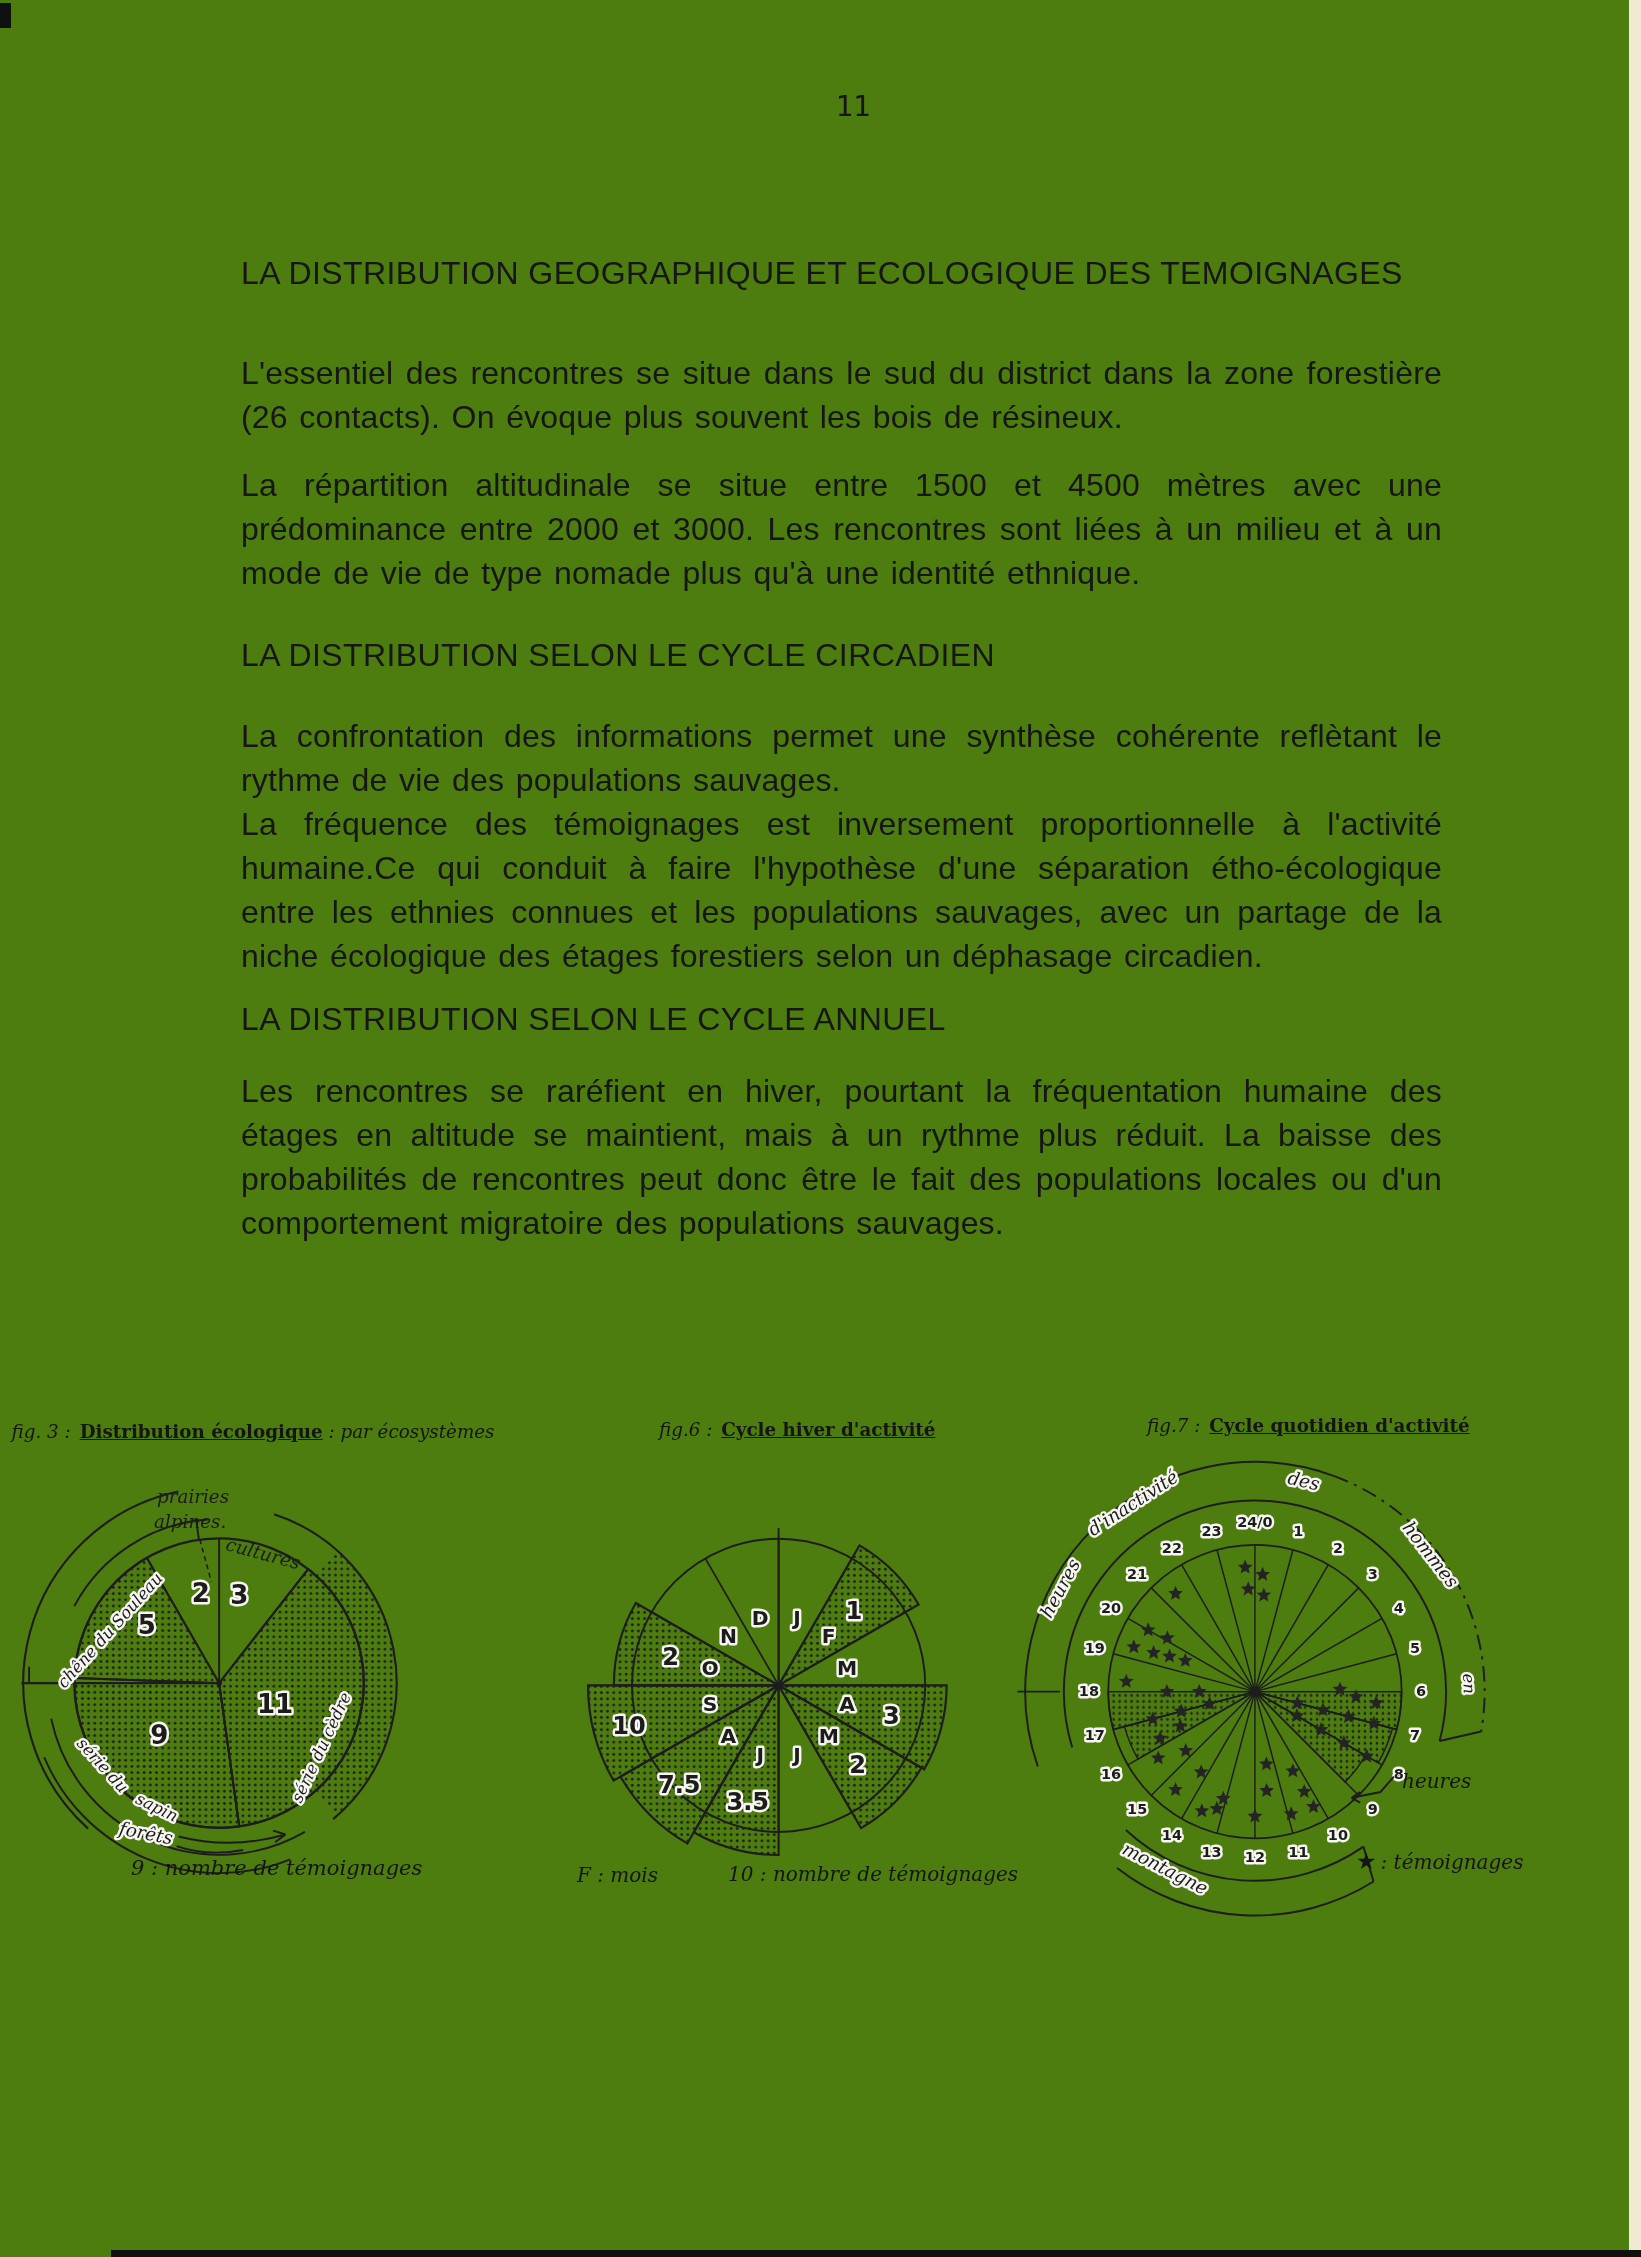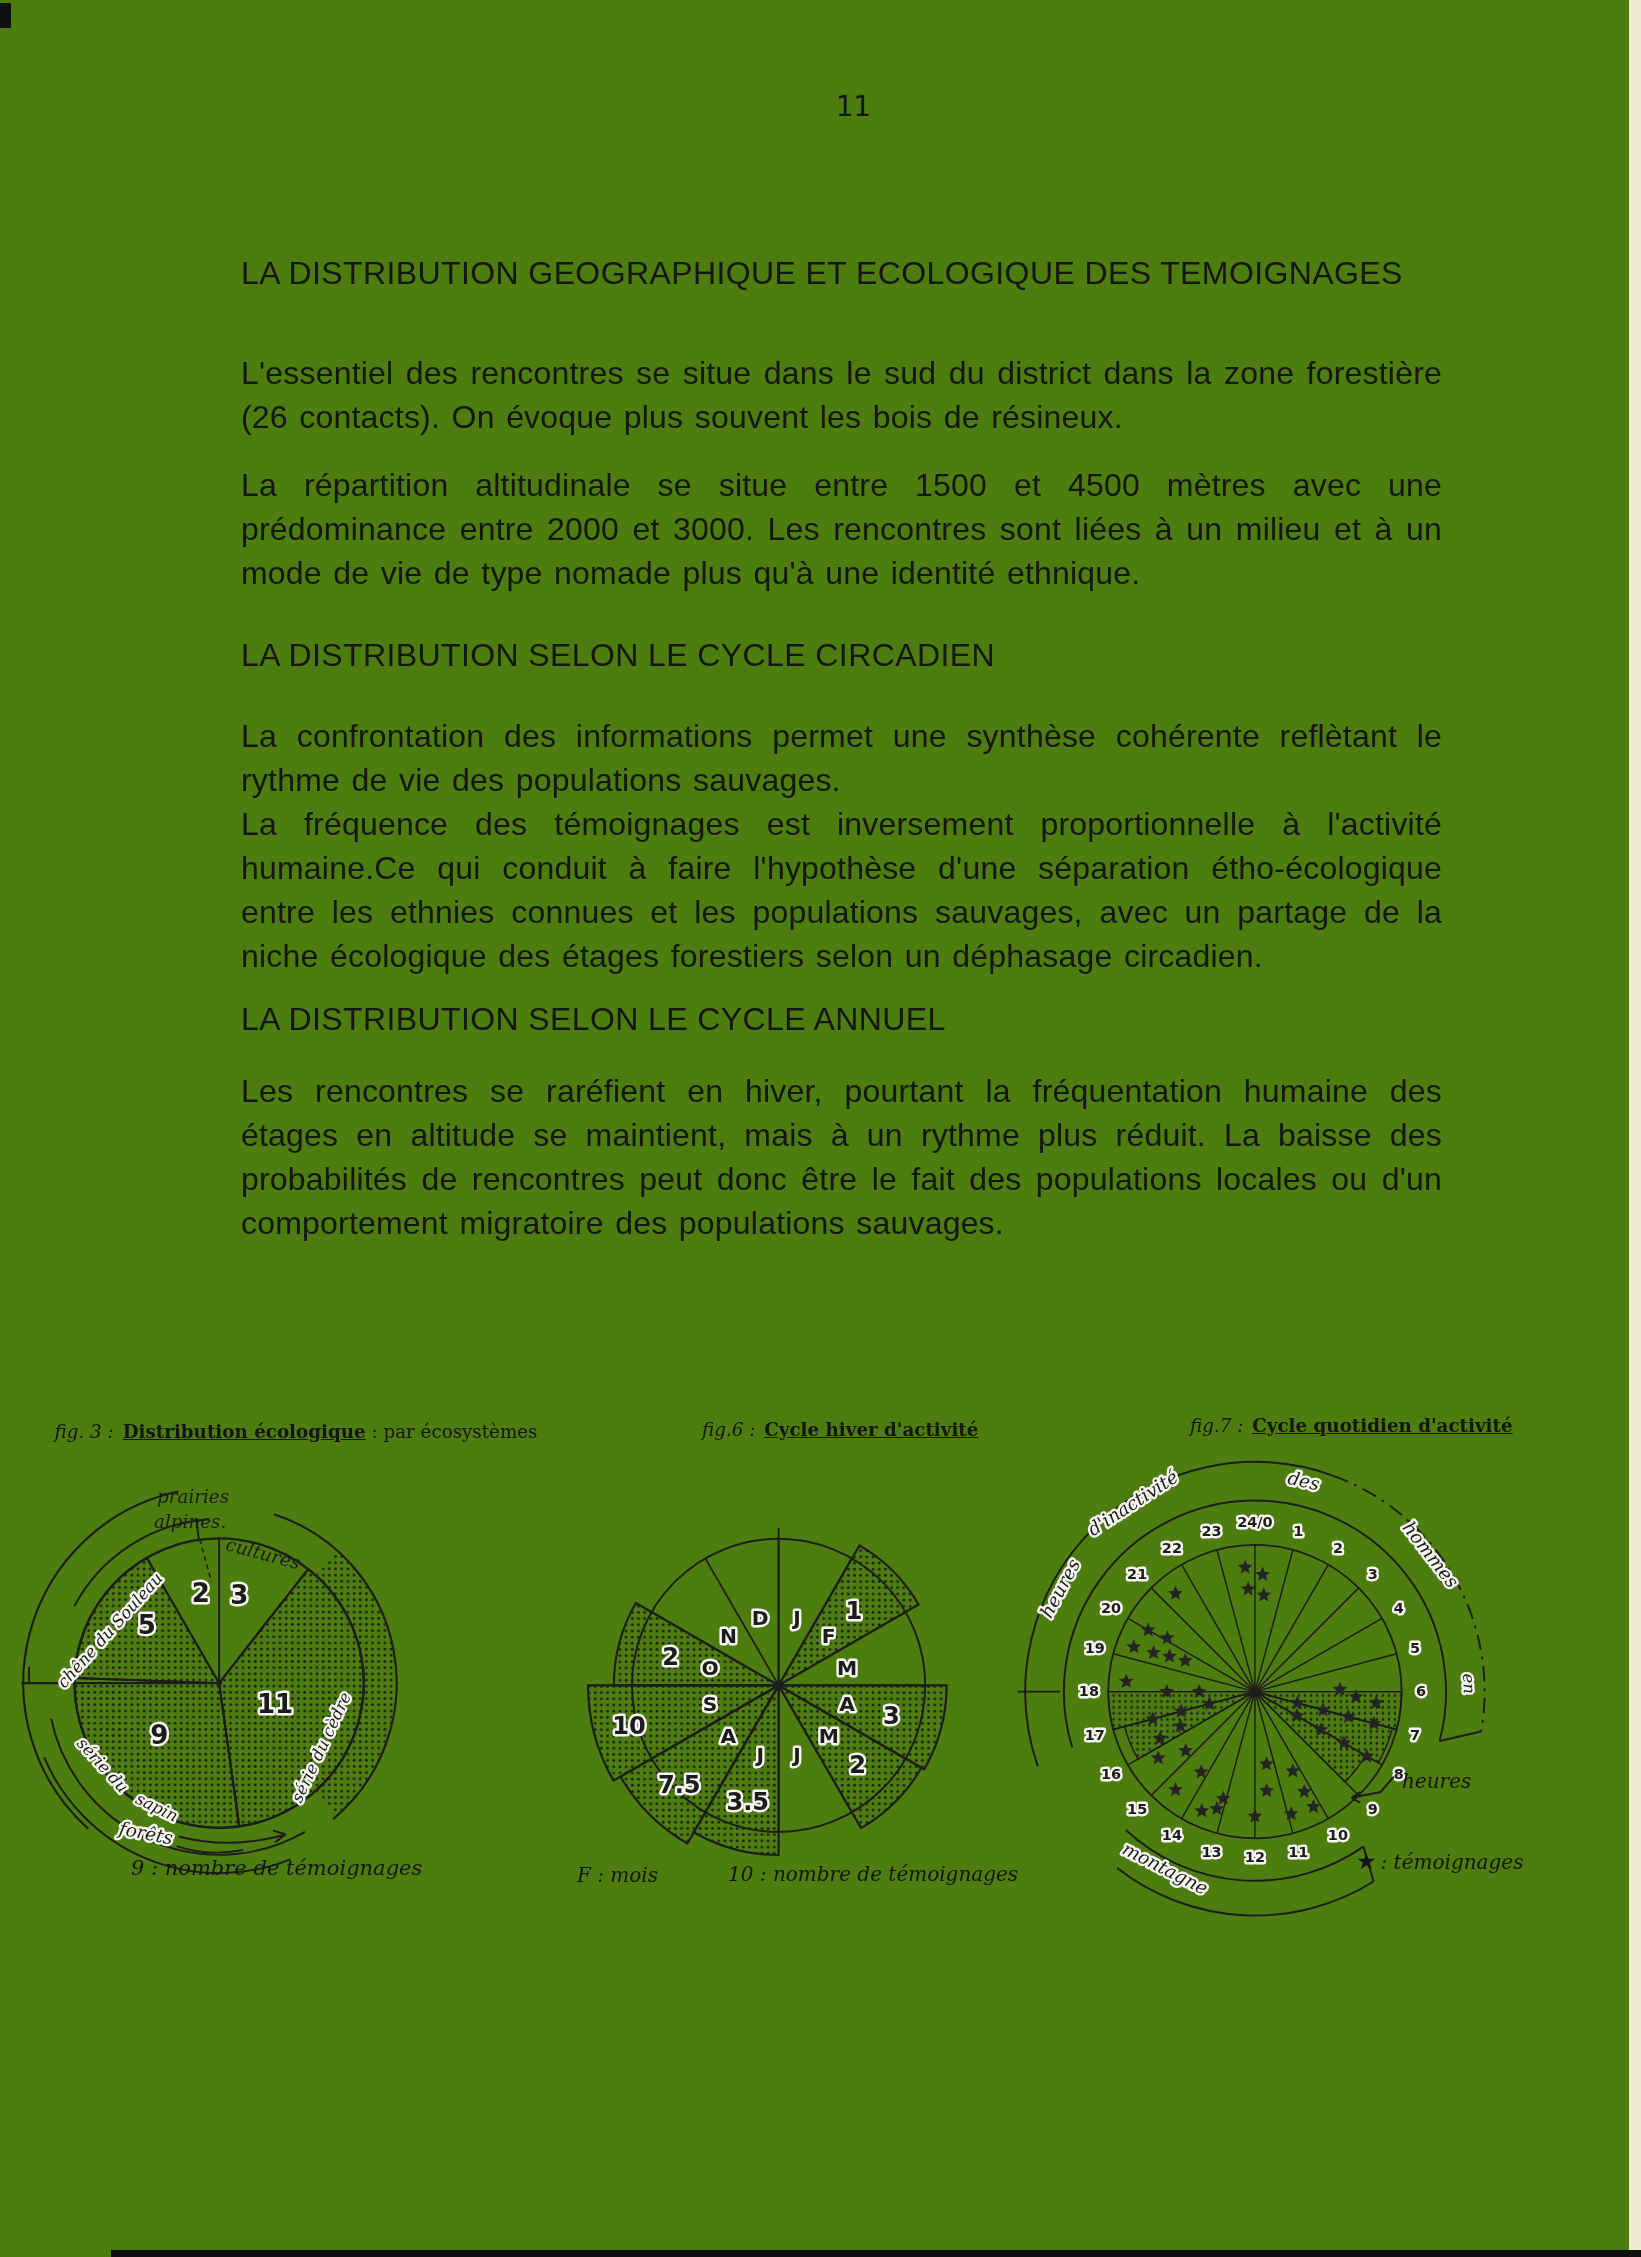--- a/index.html
+++ b/index.html
@@ -7,23 +7,23 @@
         font-family:"Liberation Sans",sans-serif;color:#1a1a1a;}
   .edge-band{position:absolute;right:0;top:0;width:11.6px;height:100%;background:#efead1;}
   .corner-mark{position:absolute;left:0;top:2.9px;width:10.6px;height:25px;background:#101010;}
   .bottom-strip{position:absolute;left:111px;top:2250px;width:1530px;height:7.7px;background:#101010;}
   .pagenum{position:absolute;left:819px;top:89px;width:68px;text-align:center;
            font-family:"DejaVu Sans Mono",monospace;font-size:29px;color:#151515;}
   .hd{position:absolute;left:241px;font-size:32px;letter-spacing:0.4px;white-space:nowrap;color:#161616;}
   .blk{position:absolute;left:241px;width:1201px;font-size:32px;line-height:44px;
        text-align:justify;letter-spacing:0.2px;word-spacing:2.4px;color:#161616;}
   .figtitle{position:absolute;font-family:"DejaVu Serif",serif;font-size:18.3px;white-space:nowrap;color:#151515;}
-  .figtitle .fx{font-style:italic;margin-left:43px;}
+  .figtitle .fx{font-style:italic;}
   .figtitle .ft{font-weight:bold;text-decoration:underline;margin-left:9px;}
-  .figtitle .fs{margin-left:5.8px;}
+  .figtitle .fs{font-style:italic;margin-left:5.8px;}
   .handcap{position:absolute;font-family:"DejaVu Serif",serif;font-style:italic;
            font-size:21px;white-space:nowrap;color:#151515;}
   .handcap .starg{font-style:normal;font-size:23px;margin-right:3.9px;}
   .figsvg{position:absolute;}
   
   text{fill:#1c1c1c;}
   .hnd{font:italic 17px "DejaVu Serif",serif;}
   .hndL{font:italic 19px "DejaVu Serif",serif;}
   .num{font:bold 27px "DejaVu Sans",sans-serif;}
   .mo{font:bold 21px "DejaVu Sans",sans-serif;}

